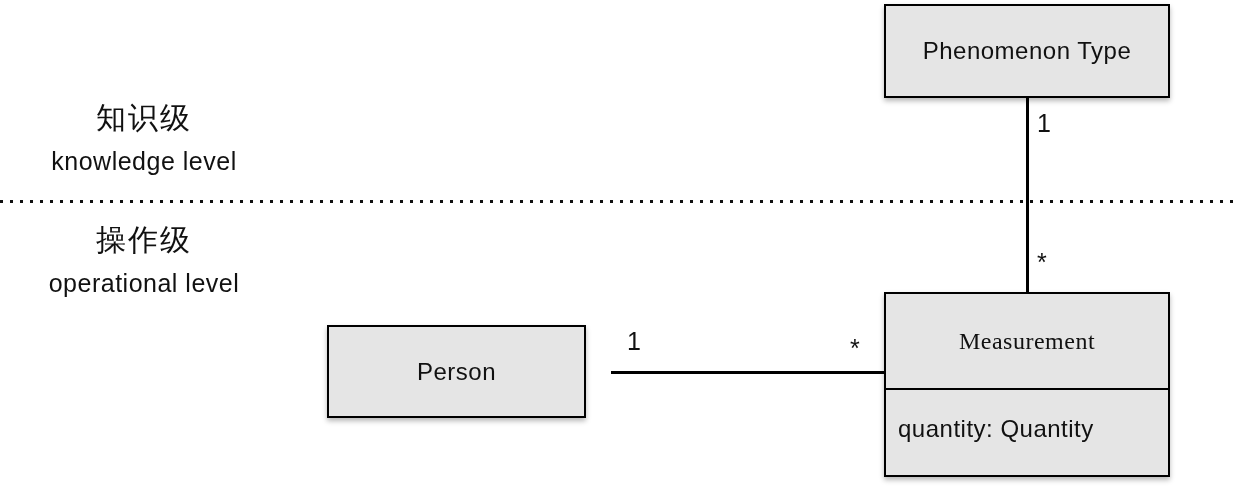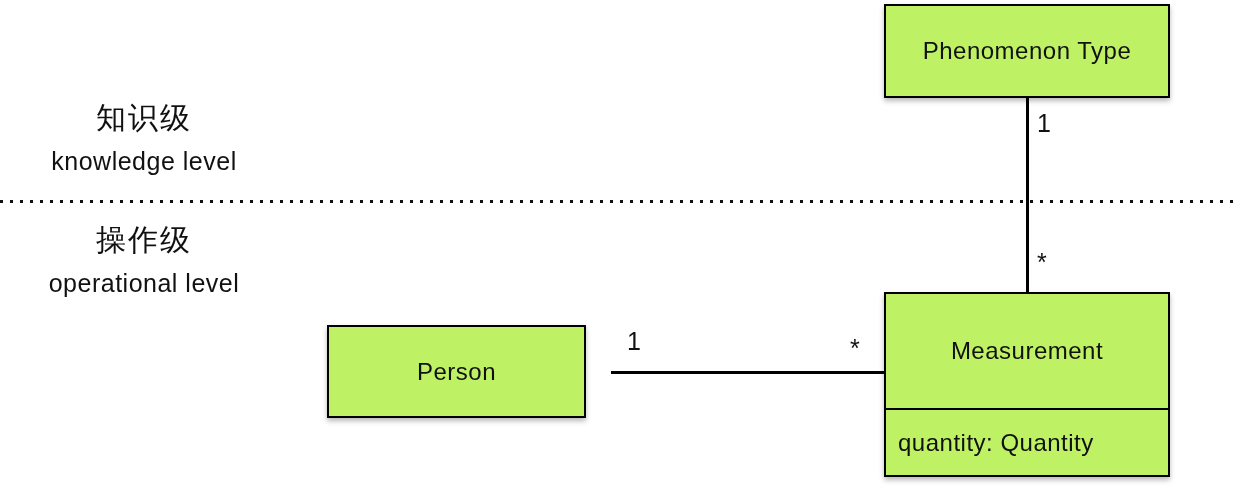--- a/index.html
+++ b/index.html
@@ -12,47 +12,47 @@
   .canvas {
     position: relative;
     width: 1240px;
     height: 490px;
     background: #ffffff;
     overflow: hidden;
   }
   
   .uml-class {
     position: absolute;
-    background: #bef264;
+    background: #e5e5e5;
     border: 2.5px solid #000000;
     box-sizing: border-box;
     box-shadow: 0 3px 5px rgba(0,0,0,0.28);
   }
   .uml-class .title {
     display: flex;
     align-items: center;
     justify-content: center;
     font-size: 24px;
     letter-spacing: 0.5px;
     color: #111111;
   }
   .uml-class .attributes {
     border-top: 2.5px solid #000000;
     box-sizing: border-box;
-    padding: 19px 12px;
+    padding: 25px 12px;
     font-size: 24px;
     letter-spacing: 0.5px;
     color: #111111;
   }
   #class-phenomenon-type { left: 884px; top: 4px; width: 286px; height: 94px; }
   #class-phenomenon-type .title { height: 100%; }
   #class-person { left: 327px; top: 325px; width: 259px; height: 93px; }
   #class-person .title { height: 100%; }
   #class-measurement { left: 884px; top: 292px; width: 286px; height: 185px; }
-  #class-measurement .title { height: 114px; }
+  #class-measurement .title { height: 94px; font-family: Liberation Serif, serif; }
   
   .assoc-line { position: absolute; background: #000000; }
   #assoc-line-vertical { left: 1026px; top: 98px; width: 2.5px; height: 194px; }
   #assoc-line-horizontal { left: 611px; top: 371px; width: 273px; height: 2.5px; }
   
   .multiplicity {
     position: absolute;
     font-size: 25px;
     color: #111111;
     line-height: 1;

